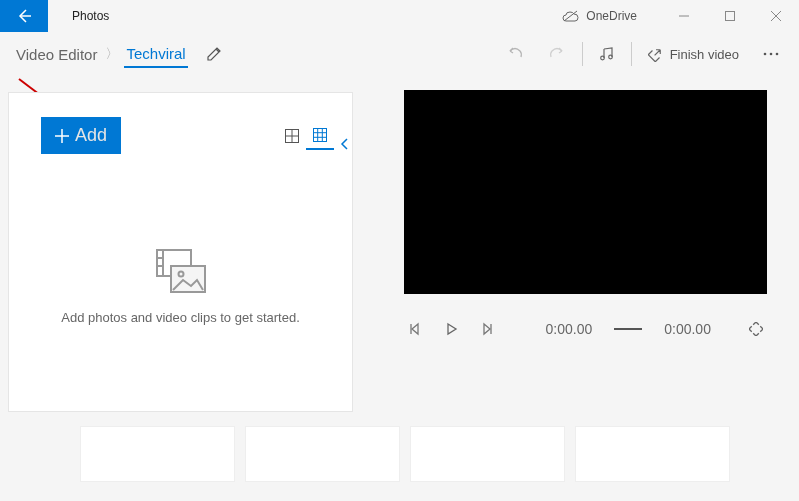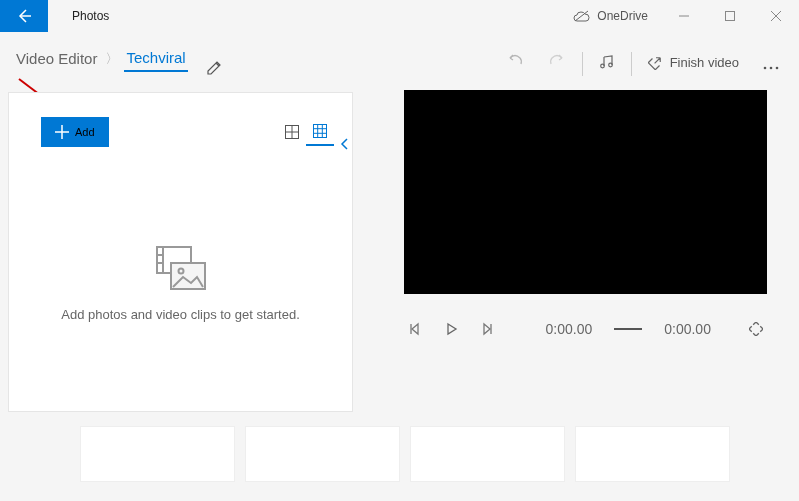--- a/index.html
+++ b/index.html
@@ -2,40 +2,40 @@
 <html><head>
 <meta charset="utf-8">
 <style>
   * { box-sizing: border-box; margin: 0; padding: 0; }
   body { font-family: "Segoe UI", sans-serif; font-size: 13px; color: #333; background: #f5f5f5; width: 799px; height: 501px; overflow: hidden; }
   
   .titlebar { height: 32px; background: #f5f5f5; display: flex; align-items: center; }
   .back-btn { width: 48px; height: 32px; background: #0078d4; color: white; display: flex; align-items: center; justify-content: center; cursor: pointer; }
   .app-title { padding-left: 24px; font-size: 12px; color: #222; }
   .titlebar-spacer { flex: 1; }
-  .onedrive { display: flex; align-items: center; gap: 6px; font-size: 12px; color: #555; margin-right: 13px; }
+  .onedrive { display: flex; align-items: center; gap: 6px; font-size: 12px; color: #555; margin-right: 24px; }
   .win-controls { display: flex; }
   .win-btn { width: 46px; height: 32px; display: flex; align-items: center; justify-content: center; color: #888; }
   
-  .toolbar { height: 44px; background: #f5f5f5; display: flex; align-items: flex-end; padding: 0 8px; }
+  .toolbar { height: 44px; background: #f5f5f5; display: flex; align-items: center; padding: 0 8px; }
   .breadcrumb { display: flex; align-items: center; gap: 6px; padding: 4px 6px; }
   .breadcrumb-item { font-size: 15px; color: #666; padding: 4px 2px; }
   .breadcrumb-item.active { color: #0078d4; border-bottom: 2px solid #0078d4; font-weight: 500; }
   .breadcrumb-sep { color: #aaa; }
   .edit-icon { margin-left: 12px; color: #555; }
   .toolbar-spacer { flex: 1; }
   .tool-btn { padding: 6px 12px; display: flex; align-items: center; gap: 6px; font-size: 13px; color: #555; cursor: pointer; }
   .tool-btn.disabled { opacity: 0.5; }
   .tool-divider { width: 1px; height: 24px; background: #ccc; margin: 0 4px; }
   
   .main-area { display: flex; height: 340px; padding: 12px 0 0 8px; position: relative; }
   
   .library-panel { width: 345px; background: white; border: 1px solid #e5e5e5; display: flex; flex-direction: column; position: relative; margin-top: 4px; margin-bottom: 4px; }
   .library-header { display: flex; align-items: center; padding: 24px 18px 8px 32px; }
-  .add-btn { background: #0078d4; color: #000000; padding: 8px 14px; display: flex; align-items: center; gap: 6px; font-size: 11px; cursor: pointer; border: none; }
+  .add-btn { background: #0078d4; color: #e5e5e5; padding: 8px 14px; display: flex; align-items: center; gap: 6px; font-size: 18px; cursor: pointer; border: none; }
   .lib-spacer { flex: 1; }
   .view-btn { width: 28px; height: 28px; display: flex; align-items: center; justify-content: center; color: #555; cursor: pointer; }
   .view-btn.active { border-bottom: 2px solid #0078d4; color: #0078d4; }
   .collapse-btn { position: absolute; right: -4px; top: 38px; padding: 6px; color: #0078d4; cursor: pointer;}
   .library-empty { flex:1; display: flex; flex-direction: column; align-items: center; justify-content: center; text-align: center; padding: 20px; }
   .empty-icon { color: #999; margin-bottom: 14px; }
   .empty-title { font-size: 19px; color: #333; margin-bottom: 4px; font-weight: 400; }
   .empty-sub { font-size: 13px; color: #666; }
   
   .preview-panel { flex: 1; display: flex; flex-direction: column; align-items: center; padding: 2px 20px 0 38px; }

